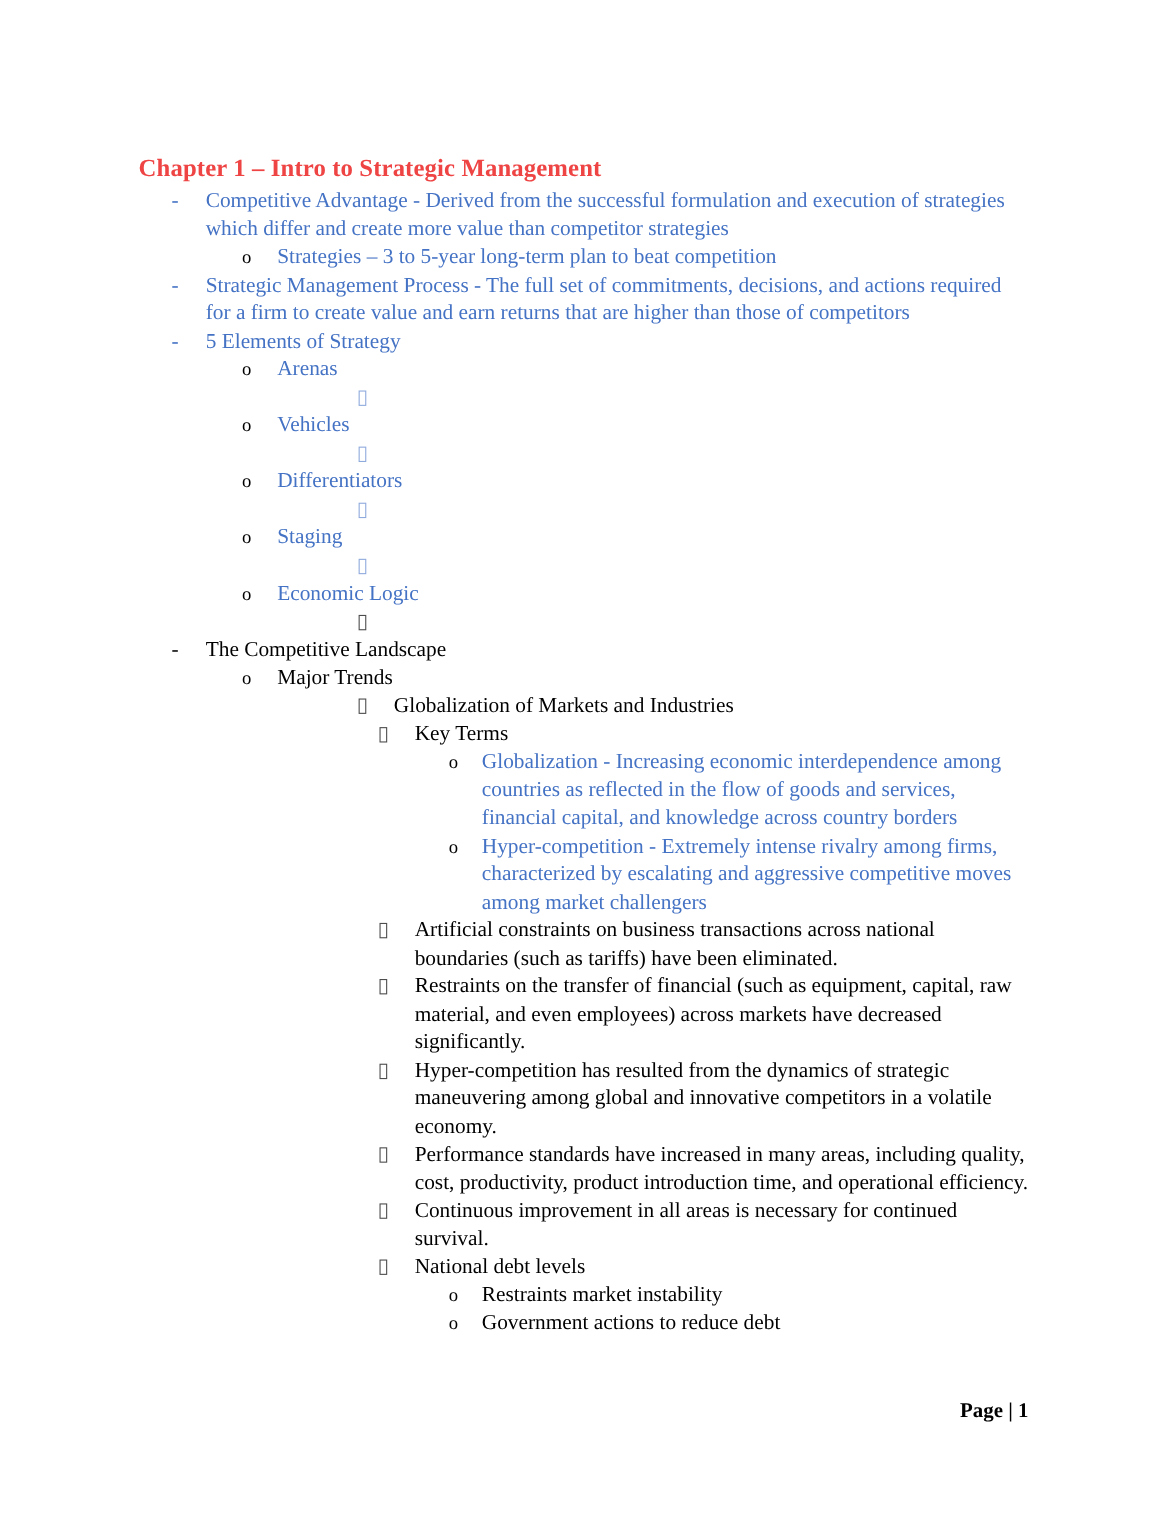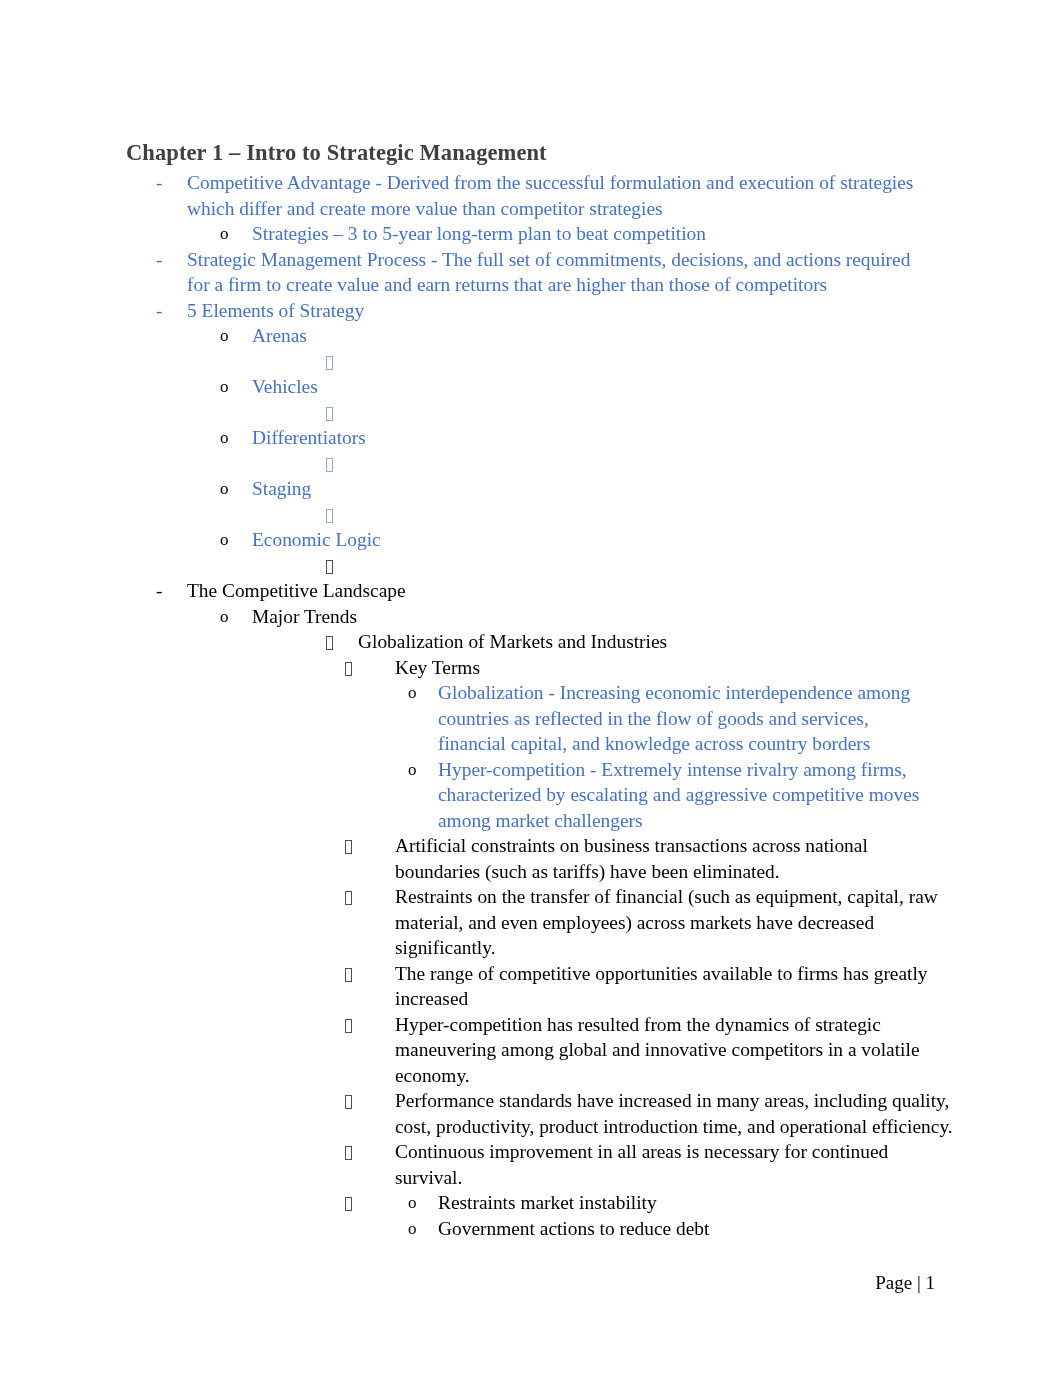--- a/index.html
+++ b/index.html
@@ -26,21 +26,21 @@
     overflow: hidden;
   }
 
   
   .doc-title {
     position: absolute;
     left: 126px;
     top: 124px;
     font-size: 22.5px;
     line-height: 28px;
-    color: #404040;
+    color: #ef4444;
     white-space: nowrap;
     letter-spacing: 0.1px;
   }
 
   
   .outline {
     position: absolute;
     left: 0;
     top: 170px;
     width: 1062px;
@@ -102,35 +102,36 @@
   .lvl4 { padding-left: 377px; }
   .lvl4 > .bullet { left: 345px; }
 
   .lvl5 { padding-left: 438px; }
   .lvl5 > .bullet { left: 408px; }
 
   
   .w-lvl1 { max-width: 749px; }
   .w-lvl2 { max-width: 684px; }
   .w-lvl3 { max-width: 622px; }
-  .w-lvl4 { max-width: 560px; margin-left: 18px; }
+  .w-lvl4 { max-width: 560px; }
   .w-lvl5 { max-width: 498px; }
 
   
   .empty-row { height: 25.5px; }
 
   
   .footer {
     position: absolute;
     right: 127px;
     bottom: 82px;
     font-size: 19px;
     line-height: 24px;
     color: #000000;
     white-space: nowrap;
+    font-weight: bold;
   }
 </style>
 </head>
 <body>
 
 <div class="page">
 
   <h1 class="doc-title">Chapter 1 – Intro to Strategic Management</h1>
 
   <div class="outline" id="outline-root">
@@ -217,36 +218,33 @@
       <div class="li lvl4">
         <span class="bullet"><span class="tofu dark"></span></span>
         <span class="txt w-lvl4 black">Artificial constraints on business transactions across national boundaries (such as tariffs) have been eliminated.</span>
       </div>
       <div class="li lvl4">
         <span class="bullet"><span class="tofu dark"></span></span>
         <span class="txt w-lvl4 black">Restraints on the transfer of financial (such as equipment, capital, raw material, and even employees) across markets have decreased significantly.</span>
       </div>
       <div class="li lvl4">
         <span class="bullet"><span class="tofu dark"></span></span>
-        <span class="txt w-lvl4 black">The range of competitive opportunities available to firms has greatly increased</span>
-      </div>
-      <div class="li lvl4">
-        <span class="bullet"><span class="tofu dark"></span></span>
         <span class="txt w-lvl4 black">Hyper-competition has resulted from the dynamics of strategic maneuvering among global and innovative competitors in a volatile economy.</span>
       </div>
       <div class="li lvl4">
         <span class="bullet"><span class="tofu dark"></span></span>
         <span class="txt w-lvl4 black">Performance standards have increased in many areas, including quality, cost, productivity, product introduction time, and operational efficiency.</span>
       </div>
       <div class="li lvl4">
         <span class="bullet"><span class="tofu dark"></span></span>
         <span class="txt w-lvl4 black">Continuous improvement in all areas is necessary for continued survival.</span>
       </div>
       <div class="li lvl4">
         <span class="bullet"><span class="tofu dark"></span></span>
+        <span class="txt w-lvl4 black">National debt levels</span>
       </div>
       <div class="li lvl5">
         <span class="bullet oh">o</span>
         <span class="txt w-lvl5 black">Restraints market instability</span>
       </div>
       <div class="li lvl5">
         <span class="bullet oh">o</span>
         <span class="txt w-lvl5 black">Government actions to reduce debt</span>
       </div>
     </div>

